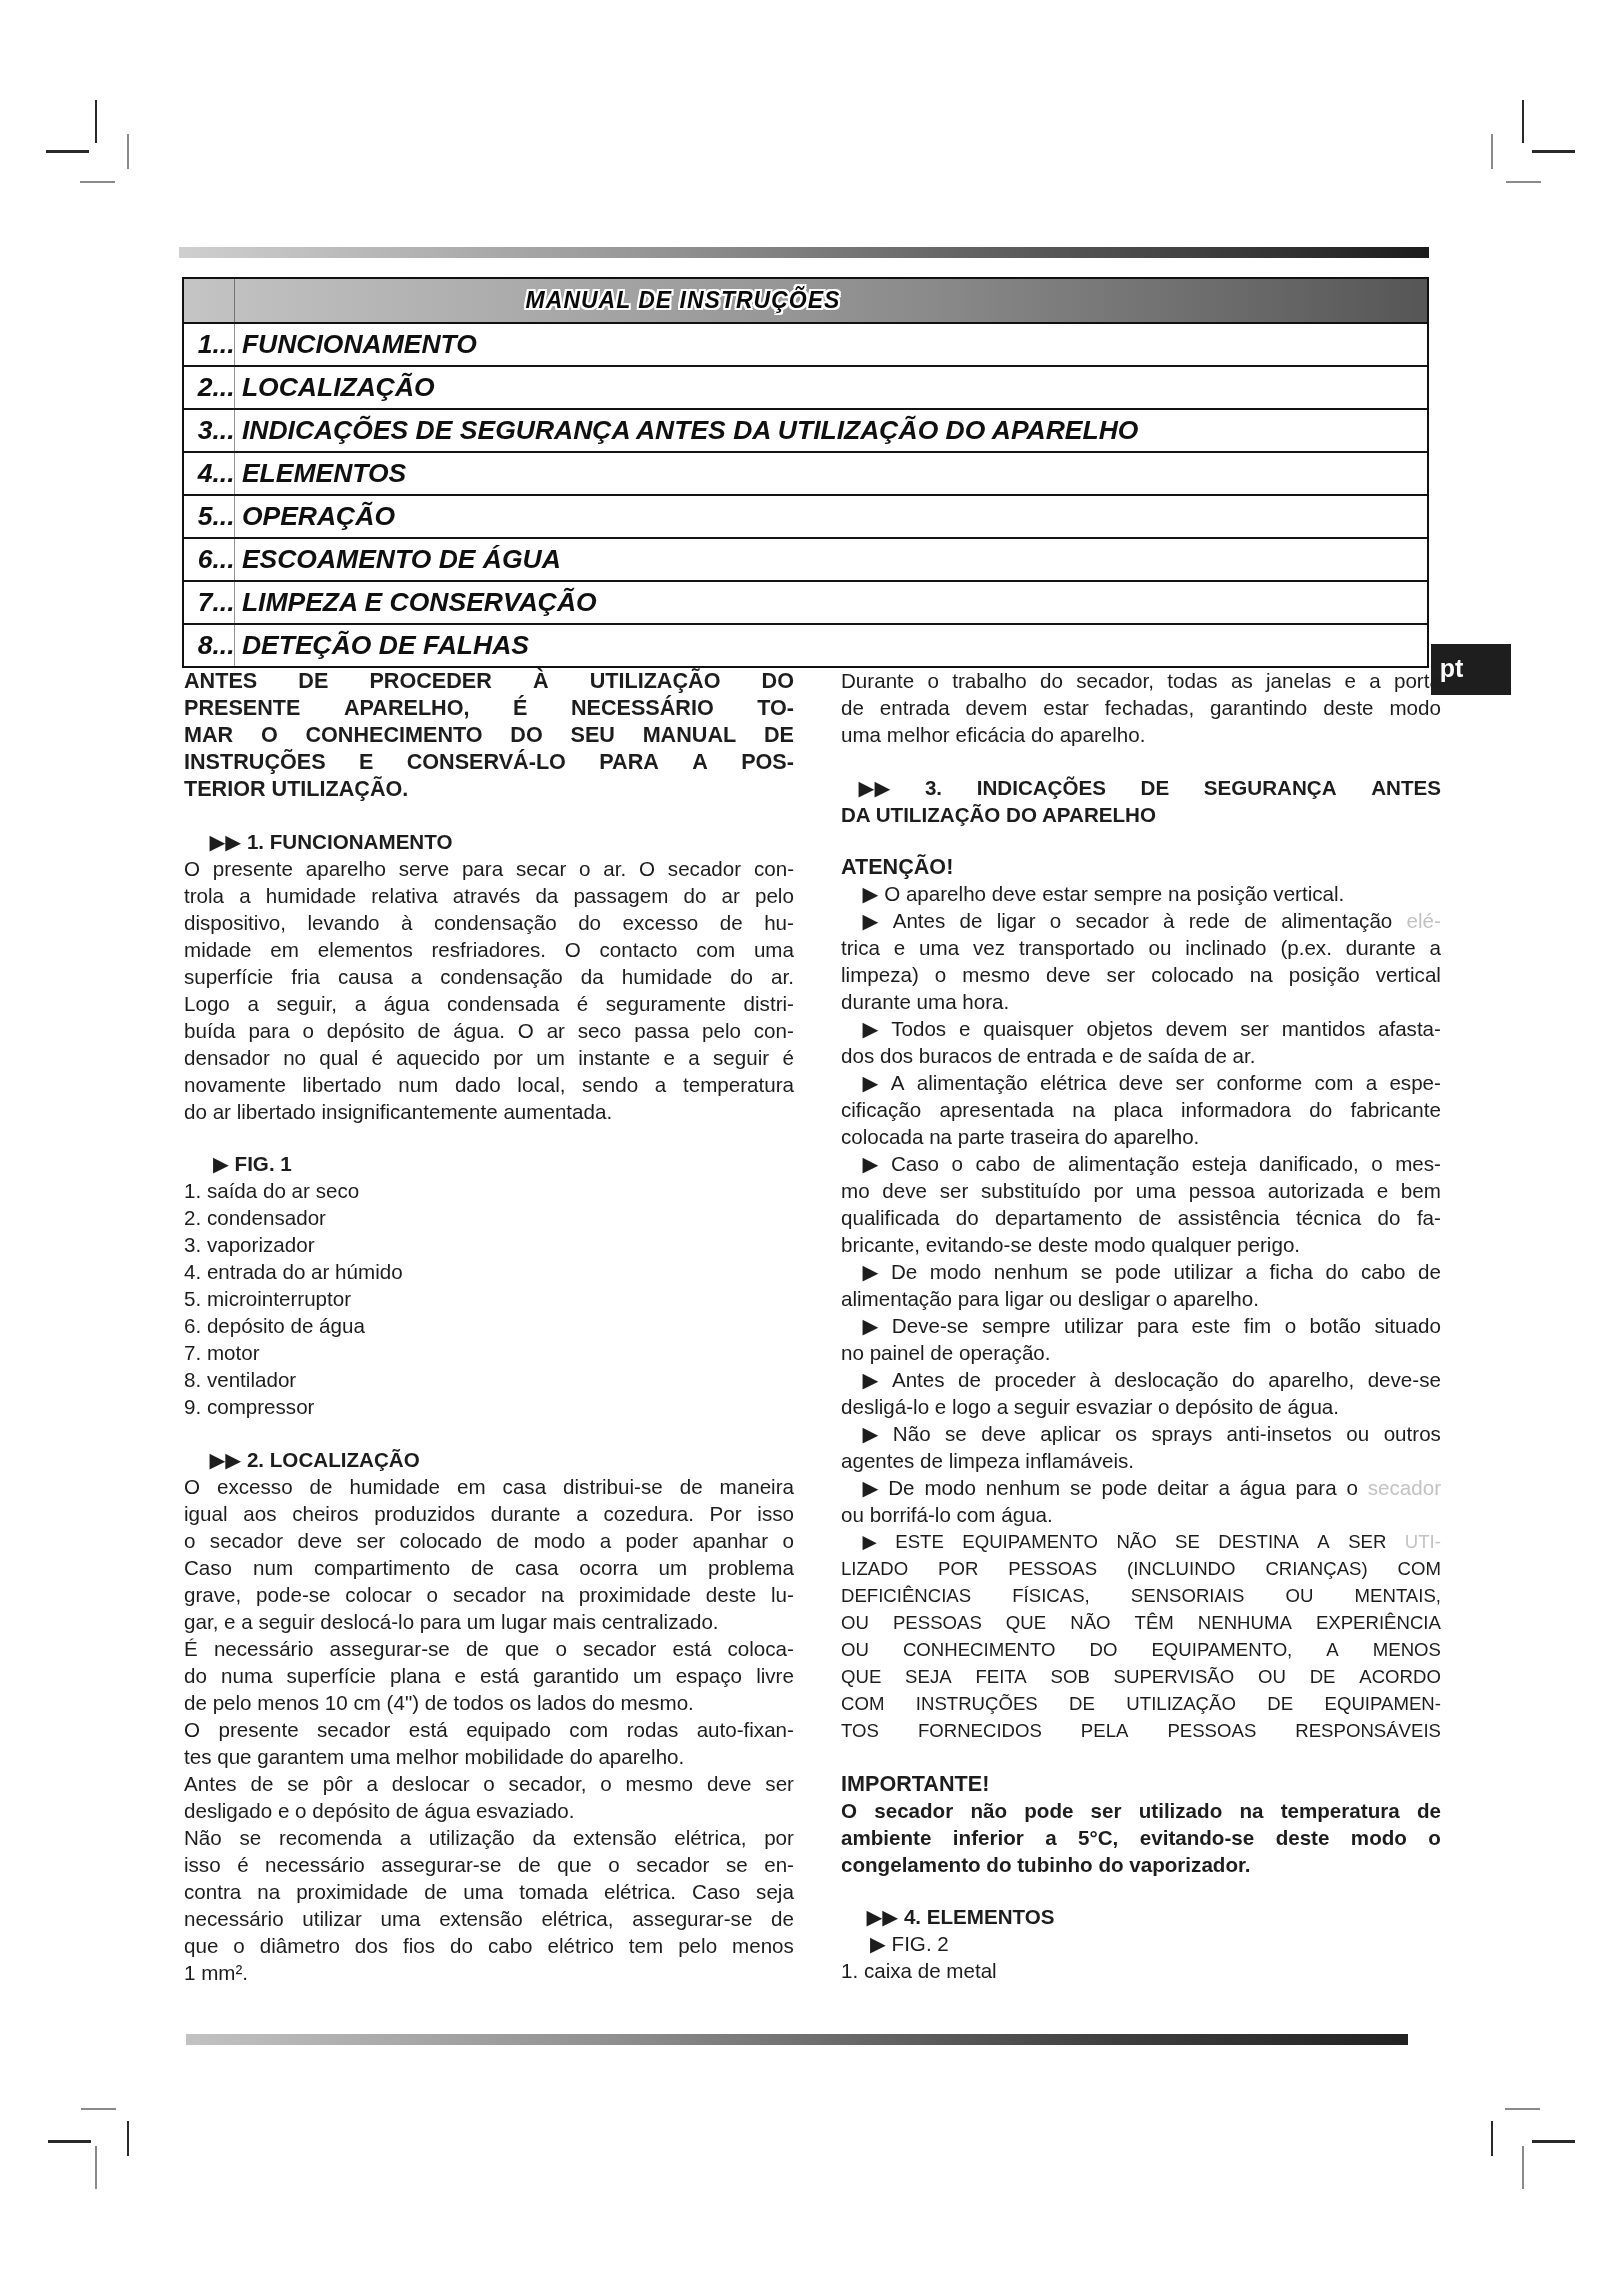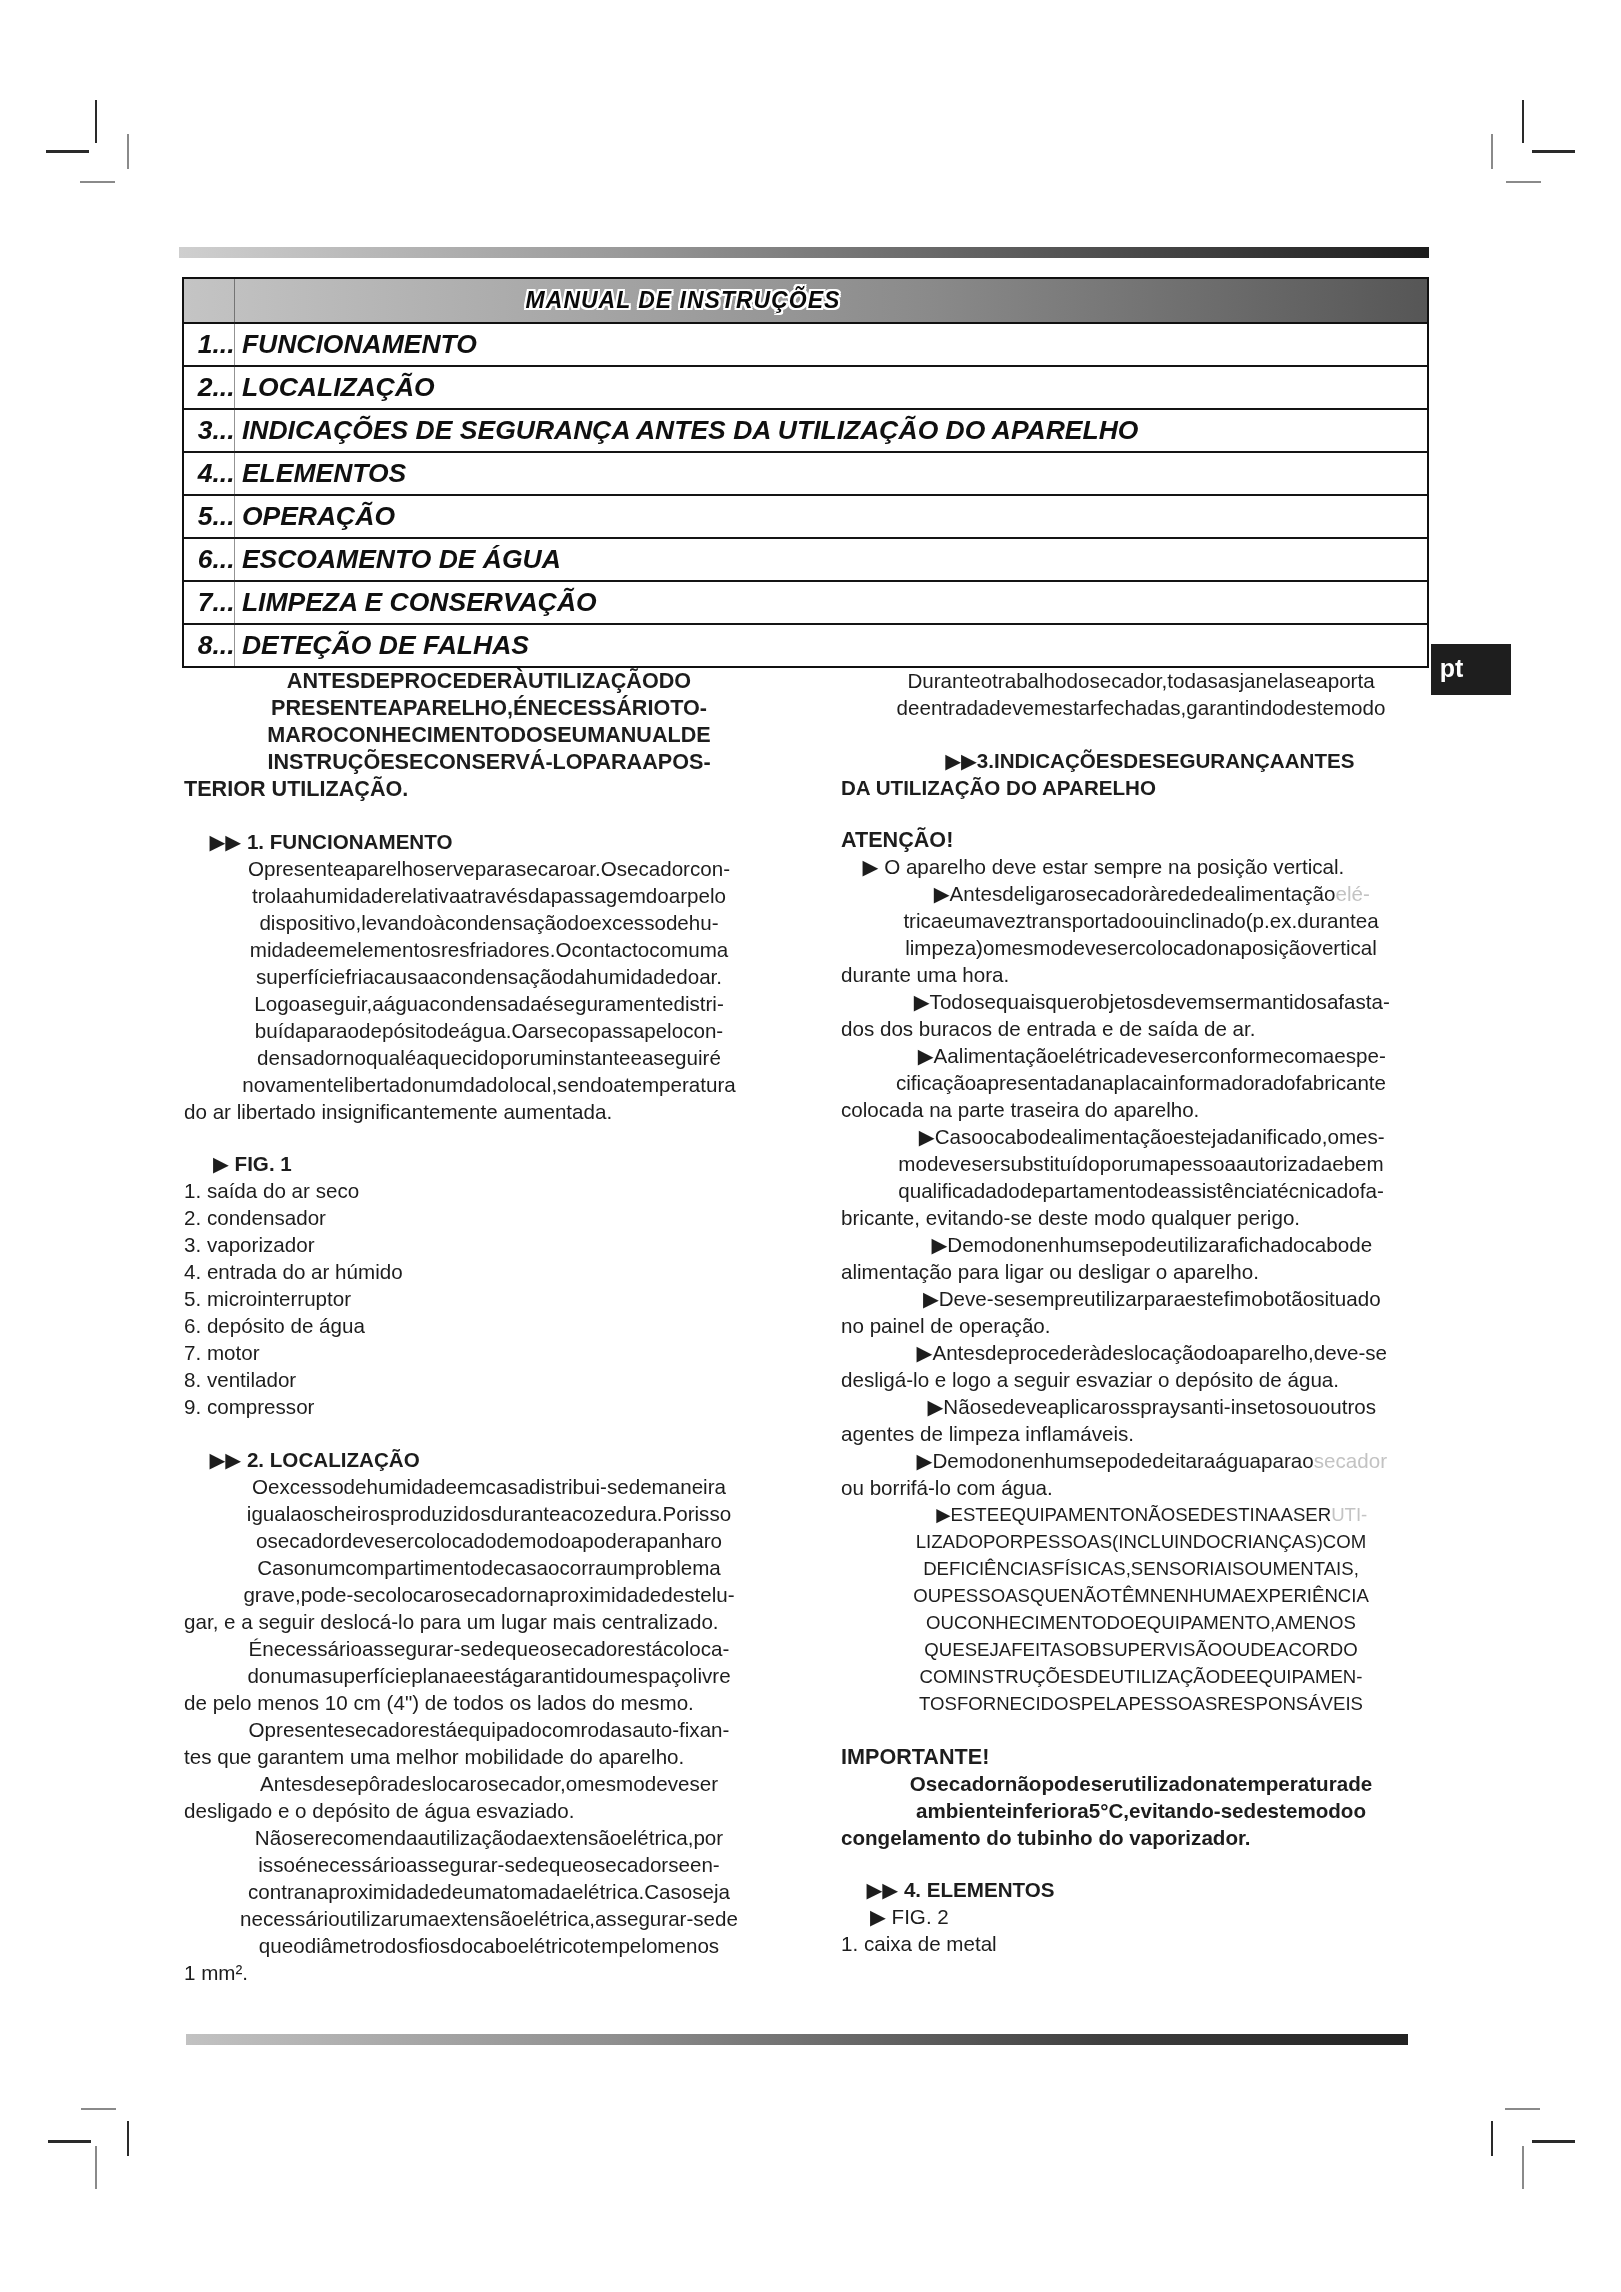--- a/index.html
+++ b/index.html
@@ -36,21 +36,21 @@
   #col-left{left:184px;width:610px;}
   #col-right{left:841px;width:600px;}
   .block{margin:0;}
   .block.gap{margin-top:25.5px;}
   .block.intro{font-weight:bold;font-size:21.6px;}
   .block.heading{font-weight:bold;font-size:20.6px;}
   .block.label{font-weight:bold;font-size:21.6px;}
   .block.boldpara{font-weight:bold;font-size:20.6px;}
   .block.caps{font-size:18.6px;}
   .tline{height:27px;line-height:27px;white-space:nowrap;box-sizing:border-box;}
-  .tline.just{display:flex;justify-content:center;}
+  .tline.just{display:flex;justify-content:space-between;}
   .faded{color:#c3c3c3;}
 </style>
 </head>
 <body>
 
 <div id="page">
 
   <div class="mark" style="left:95px;top:100px;width:2px;height:43px;"></div>
   <div class="mark" style="left:46px;top:150px;width:43px;height:2.9px;"></div>
   <div class="mark light" style="left:127px;top:134px;width:2px;height:35px;"></div>
@@ -449,20 +449,21 @@
         <div class="tline just">
           <span>de</span>
           <span>entrada</span>
           <span>devem</span>
           <span>estar</span>
           <span>fechadas,</span>
           <span>garantindo</span>
           <span>deste</span>
           <span>modo</span>
         </div>
+        <div class="tline plain">uma melhor eficácia do aparelho.</div>
       </div>
       <div class="block heading gap">
         <div class="tline just" style="padding-left: 17.6px;">
           <span>▶▶</span>
           <span>3.</span>
           <span>INDICAÇÕES</span>
           <span>DE</span>
           <span>SEGURANÇA</span>
           <span>ANTES</span>
         </div>

